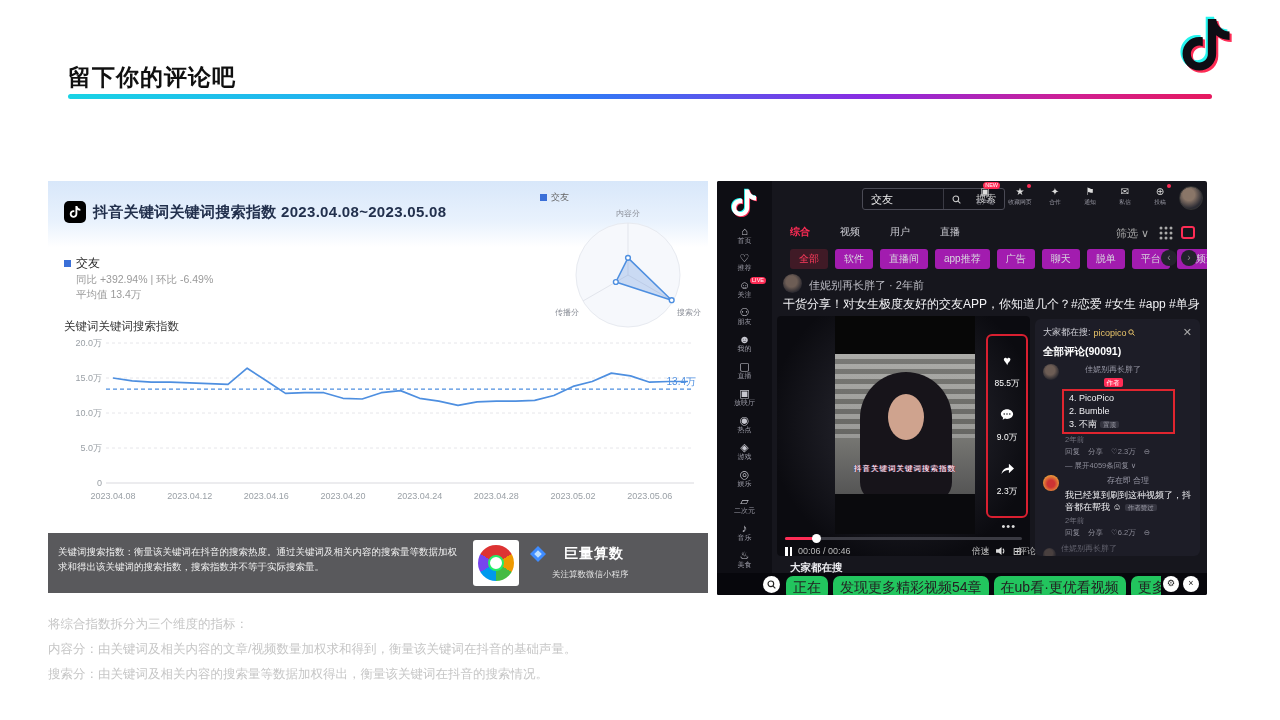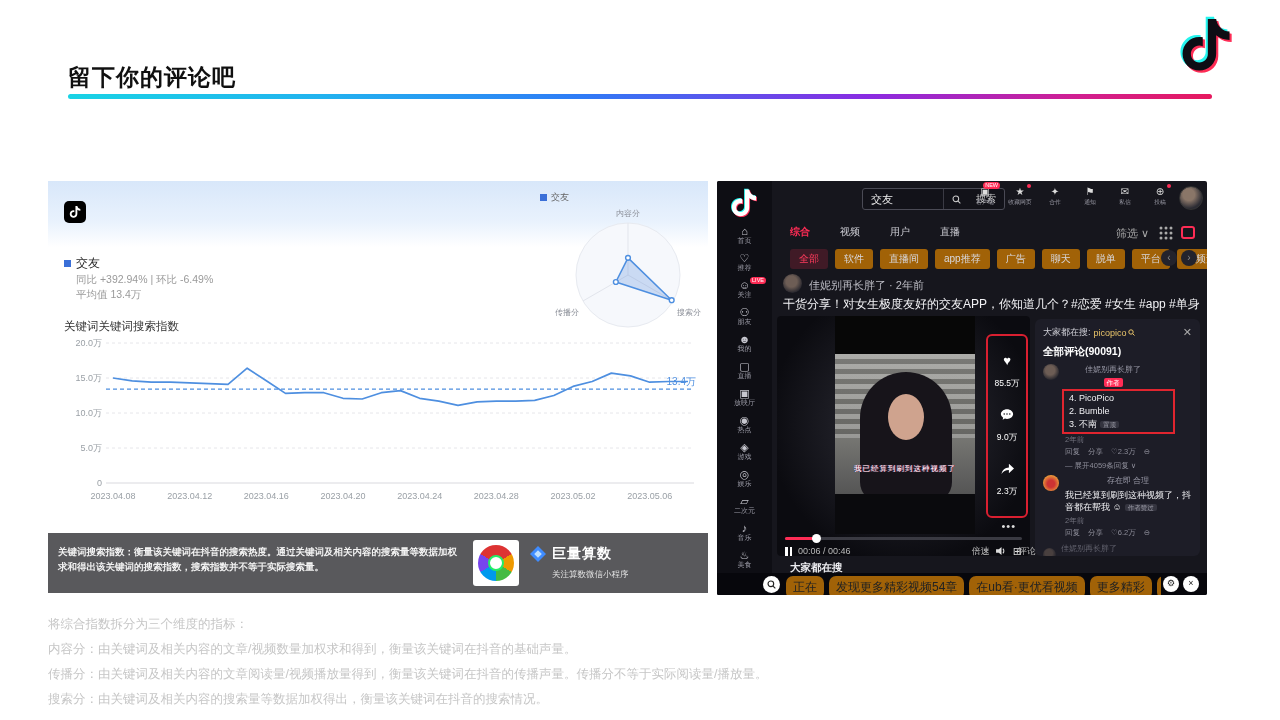--- a/index.html
+++ b/index.html
@@ -27,26 +27,26 @@
   .radar-legend { left:492px; top:10px; font-size:9px; color:#666; display:flex; align-items:center; gap:4px; }
   .sq { width:7px; height:7px; background:#3a6fd8; display:inline-block; }
   .kw-row { left:16px; top:74px; font-size:12px; color:#2a2a2a; display:flex; align-items:center; gap:5px; }
   .kw-sub { left:28px; top:92px; font-size:10.5px; color:#9a9a9a; }
   .kw-avg { left:28px; top:107px; font-size:10.5px; color:#9a9a9a; }
   .sec-title { left:16px; top:138px; font-size:11.5px; color:#333; }
   #line-chart { left:10px; top:150px; }
   #radar-chart { left:498px; top:18px; }
 
   .gray-bar { left:48px; top:533px; width:660px; height:60px; background:#59595c; }
-  .gray-note { left:10px; top:11px; width:402px; font-size:9.5px; line-height:15px; color:#f2f2f2;font-weight:bold; }
+  .gray-note { left:10px; top:11px; width:402px; font-size:9.5px; line-height:15px; color:#f2f2f2; }
   .qr { left:425px; top:7px; width:46px; height:46px; background:#fff; border-radius:3px; }
   .qr-inner { position:absolute; left:5px; top:5px; width:36px; height:36px; border-radius:50%;
     background:conic-gradient(#d33 0 60deg,#e90 60deg 120deg,#4b4 120deg 180deg,#09e 180deg 240deg,#74e 240deg 300deg,#d33 300deg 360deg); }
   .qr-core { position:absolute; left:15px; top:15px; width:16px; height:16px; border-radius:50%; background:#fff; border:2px solid #2e6; }
-  .brand-row { left:482px; top:12px; display:flex; align-items:center; gap:6px; }
+  .brand-row { left:482px; top:12px; display:flex; align-items:center; gap:18px; }
   .brand-name { font-size:14px; font-weight:800; color:#fff; letter-spacing:1px; }
   .brand-sub { left:504px; top:36px; font-size:8.5px; color:#e3e3e3; }
 
   
   .dy { left:717px; top:181px; width:490px; height:414px; background:#16161d; overflow:hidden; color:#ddd; border-radius:2px; }
   .dy-side { left:0; top:0; width:55px; height:414px; background:#0e0e14; }
   .dy-logo { left:13px; top:6px; width:30px; height:32px; }
   .sb-item { position:relative; width:55px; height:27px; text-align:center; cursor:pointer; }
   .sb-ic { font-size:11px; line-height:12px; color:#c7c7cf; }
   .sb-lb { font-size:7px; line-height:8px; color:#9a9aa5; }
@@ -67,21 +67,21 @@
     background:radial-gradient(circle at 40% 35%,#8a7668 0 30%,#2c2c34 70%); border:1px solid #333; }
 
   #dy-tabs { position:absolute; left:73px; top:44px; display:flex; gap:30px; }
   .dy-tab { font-size:10px; color:#cfcfd6; cursor:pointer; }
   .dy-tab.active { color:#fe2c55; font-weight:700; }
   .dy-filter { right:58px; top:45px; font-size:11px; color:#aaa; cursor:pointer; }
   .dy-grid-ic { right:34px; top:45px; cursor:pointer; }
   .dy-red-ic { right:12px; top:45px; width:14px; height:13px; border:2px solid #fe2c55; border-radius:3px; cursor:pointer; }
 
   #dy-chips { position:absolute; left:73px; top:68px; display:flex; gap:7px; }
-  .chip { background:#a16207; color:#d8d8de; font-size:10px; padding:3px 9px; border-radius:3px; white-space:nowrap; cursor:pointer; }
+  .chip { background:#a21caf; color:#d8d8de; font-size:10px; padding:3px 9px; border-radius:3px; white-space:nowrap; cursor:pointer; }
   .chip.active { background:rgba(254,44,85,.18); color:#fe3b5c; }
   .chip-arrow { position:absolute; top:69px; width:16px; height:16px; border-radius:50%; background:#23232c; color:#888; font-size:10px; text-align:center; line-height:15px; cursor:pointer; }
 
   .post-avatar { left:66px; top:93px; width:19px; height:19px; border-radius:50%;
     background:radial-gradient(circle at 45% 40%,#6d5d55 0 35%,#23232b 75%); }
   .post-author { left:92px; top:97px; font-size:11px; color:#bcbcc4; }
   .post-title { left:66px; top:115px; font-size:12px; color:#f2f2f5; width:420px; white-space:nowrap; }
 
   .player { left:60px; top:135px; width:253px; height:240px; border-radius:4px; overflow:hidden;
     background:radial-gradient(ellipse at 50% 45%,#30303a 0%,#0b0b10 75%); }
@@ -134,21 +134,21 @@
   .c-faded { display:flex; align-items:center; gap:5px; opacity:.55; margin-top:1px; }
   .c-faded .c-av { width:13px; height:13px; flex-basis:13px; }
   .cp-input { margin-top:auto; height:22px; background:#2a2a35; border-radius:11px; display:flex; align-items:center; padding:0 8px; gap:5px; }
   .cp-input input { flex:1; background:transparent; border:none; outline:none; color:#cfcfd6; font-size:13px; width:60px; font-family:inherit; }
   .cp-input .ic { color:#8b8b97; font-size:10px; cursor:pointer; }
 
   .dy-bot-head { left:73px; top:380px; font-size:10.5px; font-weight:700; color:#ececf0; }
   .dy-bot-bar { left:0; top:392px; width:490px; height:22px; background:#07070c; }
   .q-circle { left:46px; top:395px; width:17px; height:17px; border-radius:50%; background:#fff; display:flex; align-items:center; justify-content:center; cursor:pointer; }
   #dy-bottom-chips { position:absolute; left:69px; top:395px; display:flex; gap:5px; width:375px; overflow:hidden; }
-  .bchip { background:#a16207; color:#222; font-size:12px; padding:3px 7px; border-radius:7px; white-space:nowrap; cursor:pointer; }
+  .bchip { background:#22c55e; color:#222; font-size:14px; padding:3px 7px; border-radius:7px; white-space:nowrap; cursor:pointer; }
   .circle-btn { width:16px; height:16px; border-radius:50%; background:#fff; color:#222; font-size:9px; text-align:center; line-height:15px; cursor:pointer; }
   .gear-b { right:28px; top:395px; } .x-b { right:8px; top:395px; }
 
   text { font-family:"Liberation Sans","DejaVu Sans",sans-serif; }
 </style>
 </head>
 <body>
 
 <div class="slide">
 
@@ -161,20 +161,21 @@
   <div class="abs title">留下你的评论吧</div>
   <div class="abs title-rule"></div>
 
   <div class="abs panel">
     <div class="abs panel-head"></div>
     <div class="abs mini-dy">
       <svg width="13" height="14" viewBox="0 0 34 38">
           <path d="M22 3c.7 4.3 3.6 7.5 8.2 7.8v5.1c-3.1 0-5.9-1-8.2-2.8v11.3c0 5.7-4.6 10.3-10.3 10.3S1.4 30.1 1.4 24.4 6 14.1 11.7 14.1c.7 0 1.4.1 2.1.2v5.4c-.7-.2-1.4-.4-2.1-.4-2.9 0-5.2 2.3-5.2 5.2s2.3 5.2 5.2 5.2 5.2-2.3 5.2-5.2V3h5.1z" fill="#fff"></path>
         </svg>
     </div>
+    <div class="abs panel-title">抖音关键词关键词搜索指数 2023.04.08~2023.05.08</div>
 
     <div class="abs radar-legend">
       <span class="sq"></span>
       <span>交友</span>
     </div>
     <svg id="radar-chart" class="abs" width="164" height="152">
         <circle cx="82" cy="76" r="17.333333333333332" fill="#f6f8fc" stroke="#e7eaf0" stroke-width="1"></circle>
         <circle cx="82" cy="76" r="34.666666666666664" fill="#ffffff" stroke="#e7eaf0" stroke-width="1"></circle>
         <circle cx="82" cy="76" r="52" fill="#f6f8fc" stroke="#e7eaf0" stroke-width="1"></circle>
         <line x1="82" y1="76" x2="82" y2="24" stroke="#e2e5ec" stroke-width="1"></line>
@@ -382,21 +383,21 @@
     <div class="abs post-author">佳妮别再长胖了 · 2年前</div>
     <div class="abs post-title">干货分享！对女生极度友好的交友APP，你知道几个？#恋爱 #女生 #app #单身</div>
 
     <div class="abs player">
       <div class="vid">
         <div class="vid-pic">
           <div class="blinds"></div>
           <div class="hair"></div>
           <div class="face"></div>
         </div>
-        <div class="vid-cap">我已经算到刷到这种视频了</div>
+        <div class="vid-cap">抖音关键词关键词搜索指数</div>
         <div class="vid-below"></div>
       </div>
 
       <div class="stats" style="z-index:3">
         <span class="stat-ic">♥</span>
         <span class="stat-n">85.5万</span>
         <svg width="14" height="13" viewBox="0 0 16 14">
             <path d="M1 6.5C1 3.5 4.1 1 8 1s7 2.5 7 5.5S11.9 12 8 12c-.8 0-1.6-.1-2.3-.3L3 13l.6-2.4C2 9.6 1 8.2 1 6.5z" fill="#fff"></path>
             <g fill="#16161d">
               <circle cx="4.8" cy="6.5" r=".9"></circle>
@@ -515,16 +516,15 @@
         <div class="bchip">发现更多精彩视频</div>
         <div class="bchip">重复存取视频</div>
       </div>
     <div class="abs circle-btn gear-b">⚙</div>
     <div class="abs circle-btn x-b">×</div>
   </div>
 
   <div class="abs footer" id="slide-footer">
       <div>将综合指数拆分为三个维度的指标：</div>
       <div>内容分：由关键词及相关内容的文章/视频数量加权求和得到，衡量该关键词在抖音的基础声量。</div>
-      <div>传播分：由关键词及相关内容的文章阅读量/视频播放量得到，衡量该关键词在抖音的传播声量。传播分不等于实际阅读量/播放量。</div>
       <div>搜索分：由关键词及相关内容的搜索量等数据加权得出，衡量该关键词在抖音的搜索情况。</div>
     </div>
 </div>
 
 </body></html>

